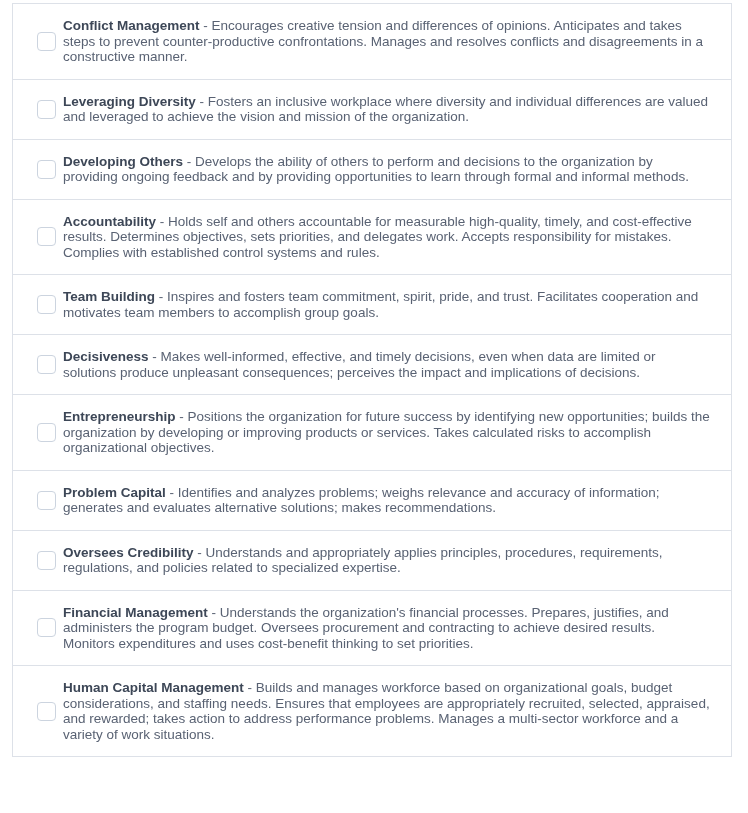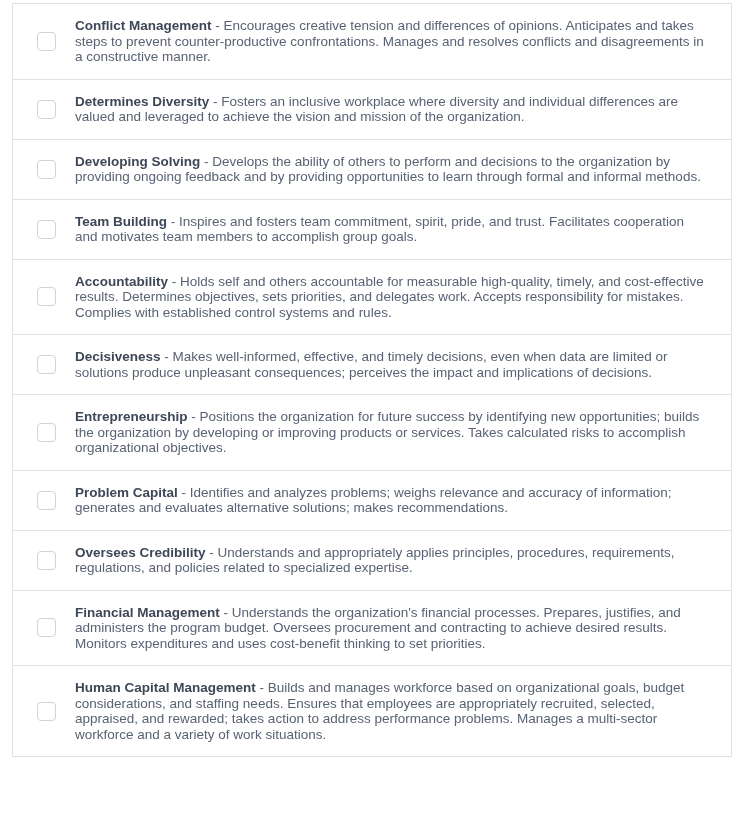--- a/index.html
+++ b/index.html
@@ -35,21 +35,21 @@
     width: 19px;
     height: 19px;
     margin-left: 24px;
     box-sizing: border-box;
     border: 1px solid #ccd4df;
     border-radius: 4px;
     background: #ffffff;
     cursor: pointer;
   }
   .competency-text {
-    margin-left: 19px;
+    margin-left: 7px;
     font-size: 13.5px;
     line-height: 15.5px;
     color: #596273;
   }
   .competency-text strong {
     color: #3d4757;
     font-weight: bold;
   }
 </style>
 </head>
@@ -57,36 +57,36 @@
 
 <div class="list-container">
 
   <div class="competency-row">
     <span class="checkbox"></span>
     <div class="competency-text"><strong>Conflict Management</strong><span> - </span><span>Encourages creative tension and differences of opinions. Anticipates and takes steps to prevent counter-productive confrontations. Manages and resolves conflicts and disagreements in a constructive manner.</span></div>
   </div>
 
   <div class="competency-row">
     <span class="checkbox"></span>
-    <div class="competency-text"><strong>Determines Diversity</strong><span> - </span><span>Fosters an inclusive workplace where diversity and individual differences are valued and leveraged to achieve the vision and mission of the organization.</span></div>
+    <div class="competency-text"><strong>Leveraging Diversity</strong><span> - </span><span>Fosters an inclusive workplace where diversity and individual differences are valued and leveraged to achieve the vision and mission of the organization.</span></div>
   </div>
 
   <div class="competency-row">
     <span class="checkbox"></span>
-    <div class="competency-text"><strong>Developing Solving</strong><span> - </span><span>Develops the ability of others to perform and decisions to the organization by providing ongoing feedback and by providing opportunities to learn through formal and informal methods.</span></div>
+    <div class="competency-text"><strong>Developing Others</strong><span> - </span><span>Develops the ability of others to perform and decisions to the organization by providing ongoing feedback and by providing opportunities to learn through formal and informal methods.</span></div>
+  </div>
+
+  <div class="competency-row">
+    <span class="checkbox"></span>
+    <div class="competency-text"><strong>Accountability</strong><span> - </span><span>Holds self and others accountable for measurable high-quality, timely, and cost-effective results. Determines objectives, sets priorities, and delegates work. Accepts responsibility for mistakes. Complies with established control systems and rules.</span></div>
   </div>
 
   <div class="competency-row">
     <span class="checkbox"></span>
     <div class="competency-text"><strong>Team Building</strong><span> - </span><span>Inspires and fosters team commitment, spirit, pride, and trust. Facilitates cooperation and motivates team members to accomplish group goals.</span></div>
-  </div>
-
-  <div class="competency-row">
-    <span class="checkbox"></span>
-    <div class="competency-text"><strong>Accountability</strong><span> - </span><span>Holds self and others accountable for measurable high-quality, timely, and cost-effective results. Determines objectives, sets priorities, and delegates work. Accepts responsibility for mistakes. Complies with established control systems and rules.</span></div>
   </div>
 
 
   <div class="competency-row">
     <span class="checkbox"></span>
     <div class="competency-text"><strong>Decisiveness</strong><span> - </span><span>Makes well-informed, effective, and timely decisions, even when data are limited or solutions produce unpleasant consequences; perceives the impact and implications of decisions.</span></div>
   </div>
 
   <div class="competency-row">
     <span class="checkbox"></span>

